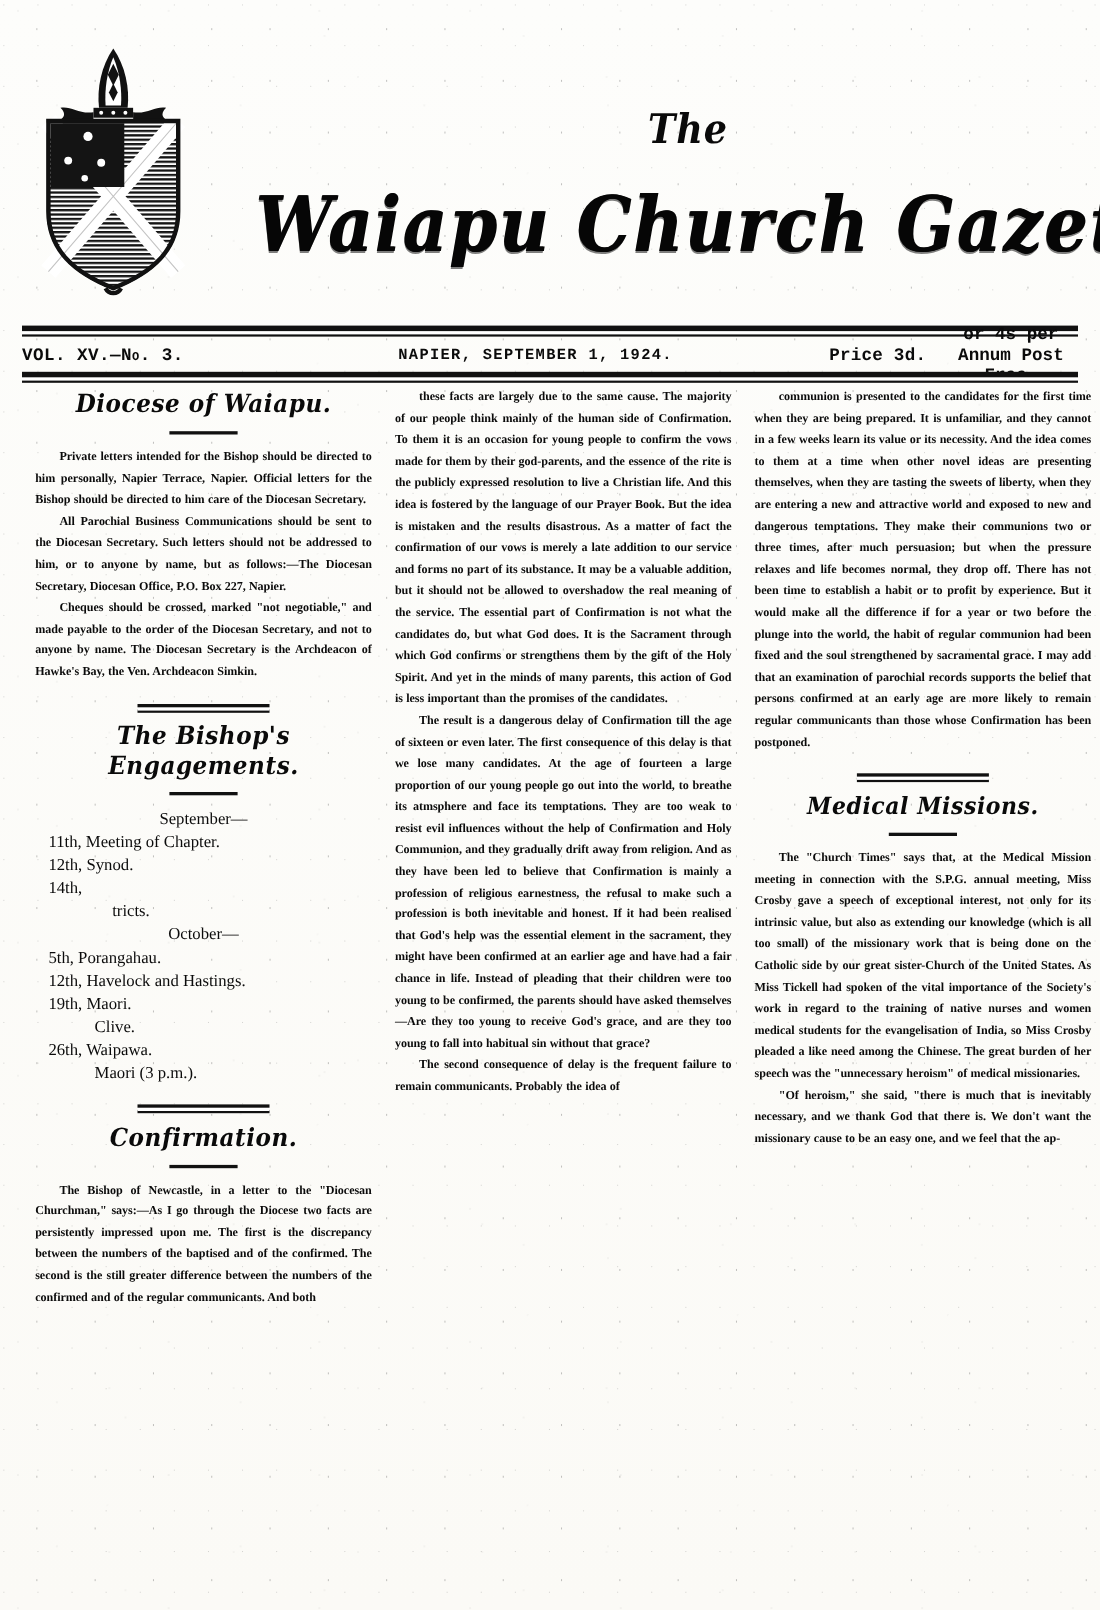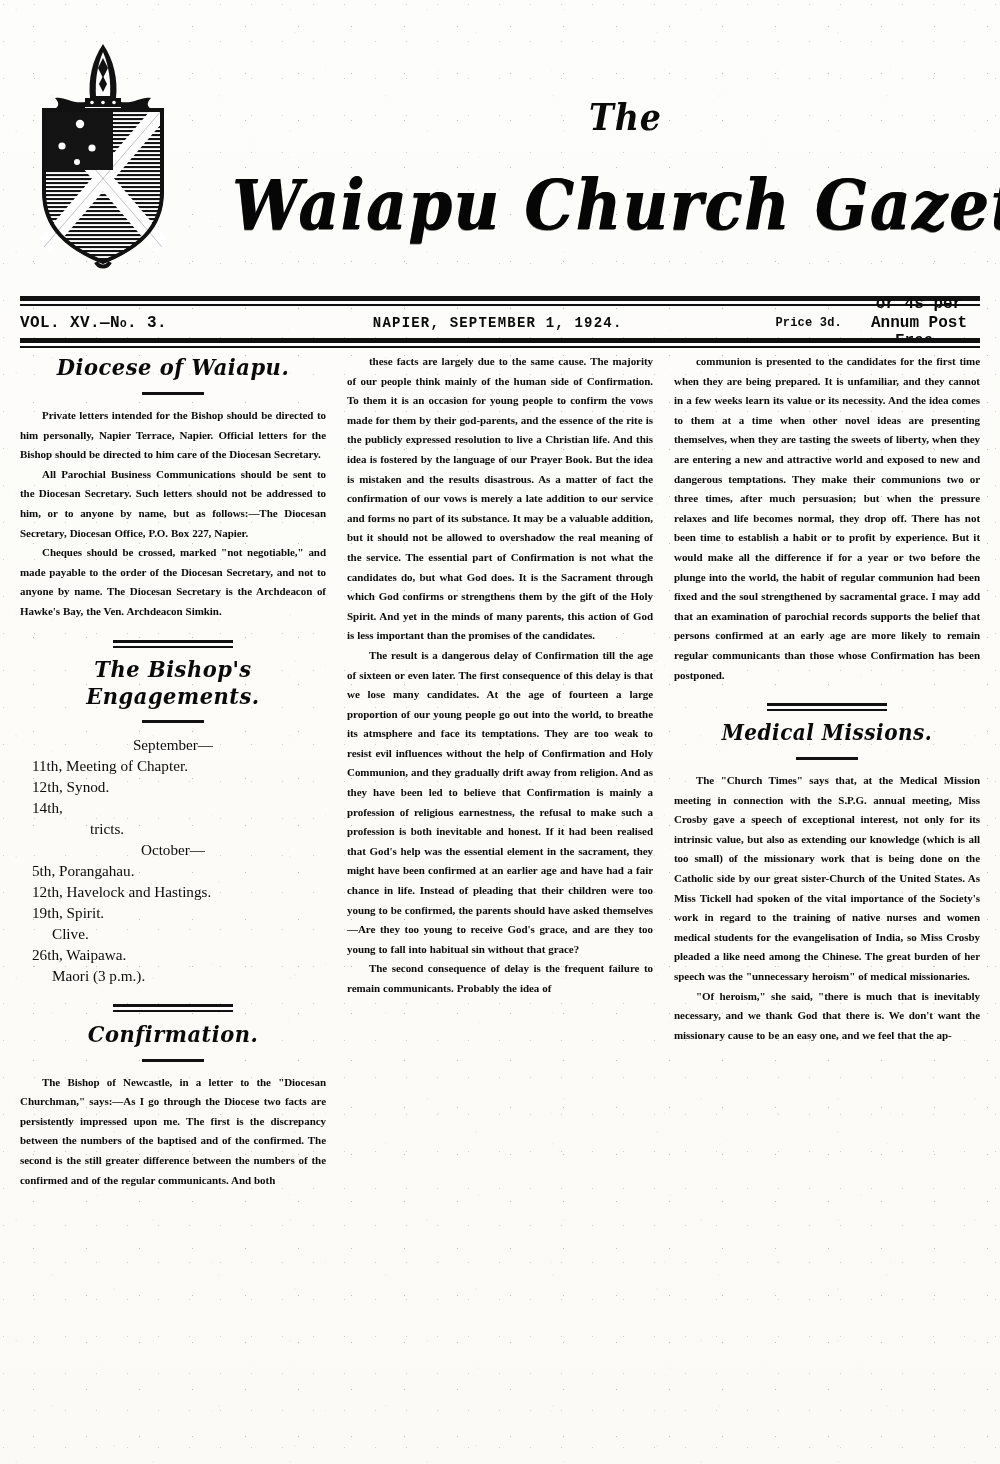--- a/index.html
+++ b/index.html
@@ -112,37 +112,37 @@
   .vol-center {
     flex: 1;
     text-align: center;
     font-size: 14px;
     font-weight: 700;
     letter-spacing: 1.2px;
     font-variant: small-caps;
     padding-right: 70px;
   }
   .vol-price {
-    font-size: 12px;
+    font-size: 16px;
     font-weight: 700;
     letter-spacing: .2px;
     padding-right: 16px;
   }
   .vol-annum {
     font-size: 16px;
     font-weight: 700;
     line-height: 1.15;
     text-align: center;
     width: 122px;
   }
 
   
   .columns {
     position: absolute;
-    left: 20px;
+    left: 32px;
     top: 352px;
     width: 960px;
     height: 1100px;
     display: flex;
   }
   .col {
     width: 306px;
     position: relative;
   }
   .col + .col { margin-left: 21px; }
@@ -186,21 +186,21 @@
   }
   p.body + p.body { margin-top: 0; }
 
   .engage {
     font-size: 15.2px;
     line-height: 21px;
     font-weight: 400;
   }
   .engage .month { margin-left: 0; text-align: center; }
   .engage .item { margin-left: 26px; text-indent: -14px; padding-left: 0; }
-  .engage .sub  { margin-left: 32px; }
+  .engage .sub  { margin-left: 54px; }
   .engage .wrap { margin-left: 70px; }
 </style>
 </head>
 <body>
 
 <div class="page">
   <div class="speckle"></div>
 
   <div class="masthead">
 
@@ -274,21 +274,21 @@
 
       <div class="engage">
         <div class="month">September—</div>
         <div class="item">11th, Meeting of Chapter.</div>
         <div class="item">12th, Synod.</div>
         <div class="item">14th,</div>
         <div class="wrap">tricts.</div>
         <div class="month">October—</div>
         <div class="item">5th, Porangahau.</div>
         <div class="item">12th, Havelock and Hastings.</div>
-        <div class="item">19th, Spirit.</div>
+        <div class="item">19th, Maori.</div>
         <div class="sub">Clive.</div>
         <div class="item">26th, Waipawa.</div>
         <div class="sub">Maori (3 p.m.).</div>
       </div>
 
       <div class="seprule"></div>
       <div class="sechead">Confirmation.</div>
       <div class="dash"></div>
       <p class="body">The Bishop of Newcastle, in a letter to the "Diocesan Churchman," says:—As I go through the Diocese two facts are persistently impressed upon me. The first is the discrepancy between the numbers of the baptised and of the confirmed. The second is the still greater difference between the numbers of the confirmed and of the regular communicants. And both</p>
     </div>

